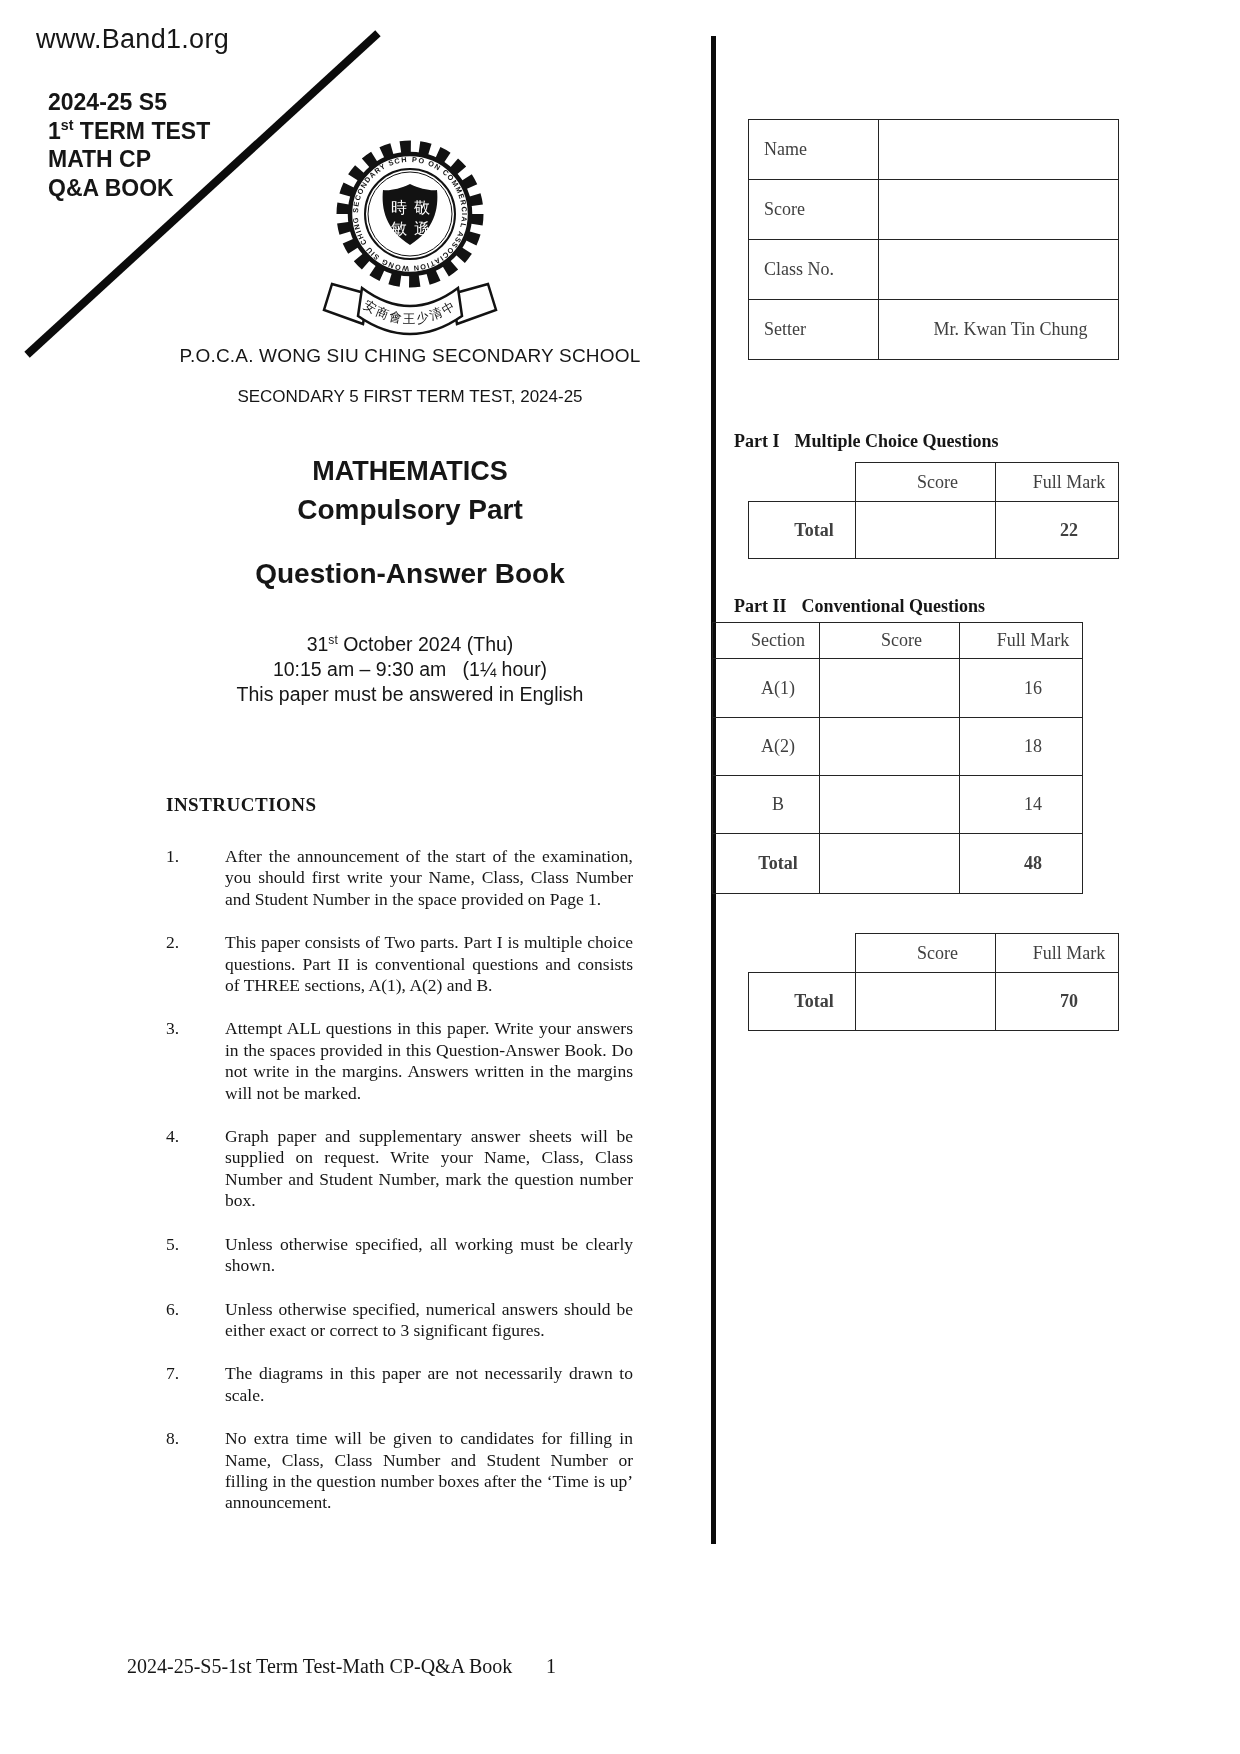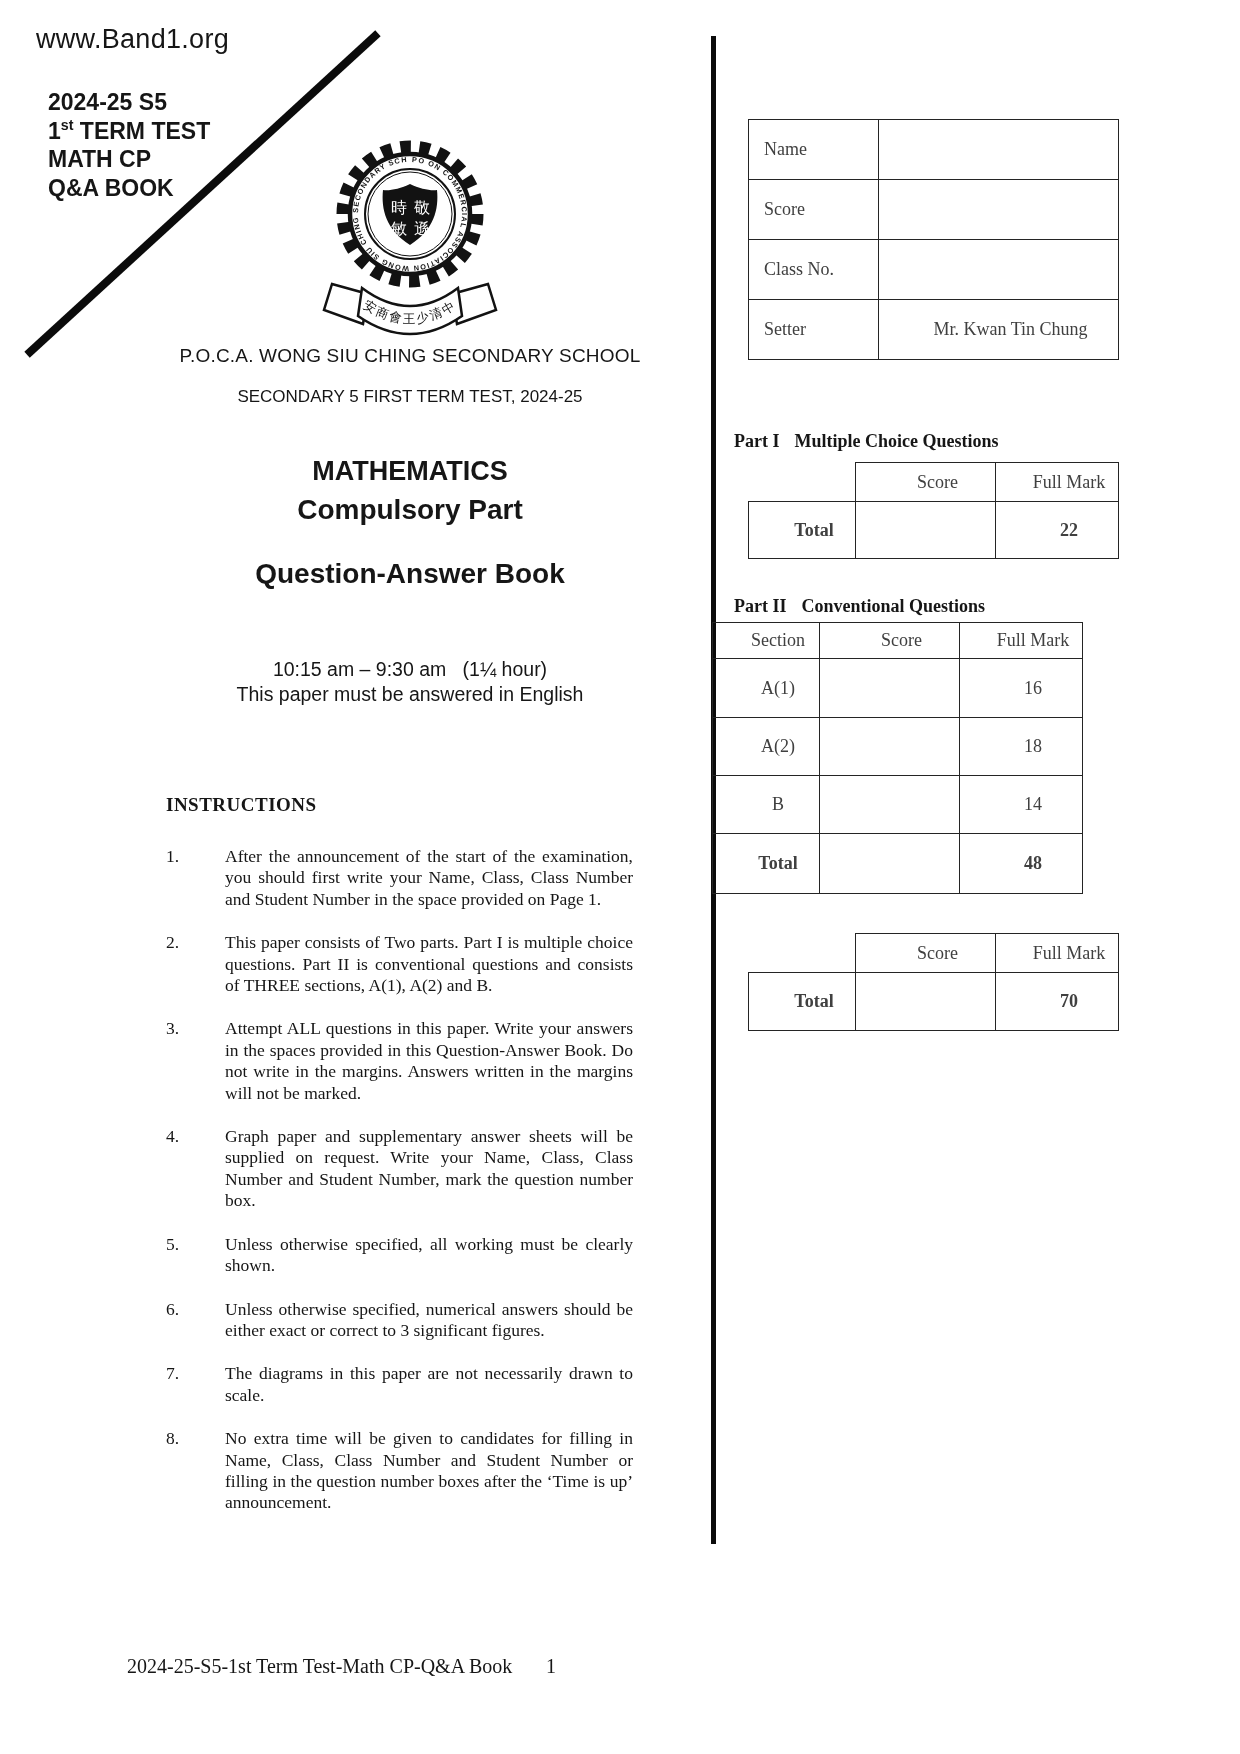--- a/index.html
+++ b/index.html
@@ -109,20 +109,21 @@
         <textPath href="#ribbonpath" startOffset="50%">寶安商會王少清中學</textPath>
       </text>
     </g>
   </svg>
 
   <div class="abs cwrap school">P.O.C.A. WONG SIU CHING SECONDARY SCHOOL</div>
   <div class="abs cwrap examline">SECONDARY 5 FIRST TERM TEST, 2024-25</div>
   <div class="abs cwrap subject">MATHEMATICS</div>
   <div class="abs cwrap subpart">Compulsory Part</div>
   <div class="abs cwrap book">Question-Answer Book</div>
+  <div class="abs cwrap date"><span>31</span><sup>st</sup><span class="pre"> October 2024 (Thu)</span></div>
   <div class="abs cwrap time pre">10:15 am – 9:30 am   (1¼ hour)</div>
   <div class="abs cwrap lang">This paper must be answered in English</div>
 
   <div class="abs instr-head">INSTRUCTIONS</div>
   <div class="abs instr-list">
     <div class="instr-item">
       <div class="instr-num">1.</div>
       <div class="instr-text">After the announcement of the start of the examination, you should first write your Name, Class, Class Number and Student Number in the space provided on Page 1.</div>
     </div>
     <div class="instr-item">

